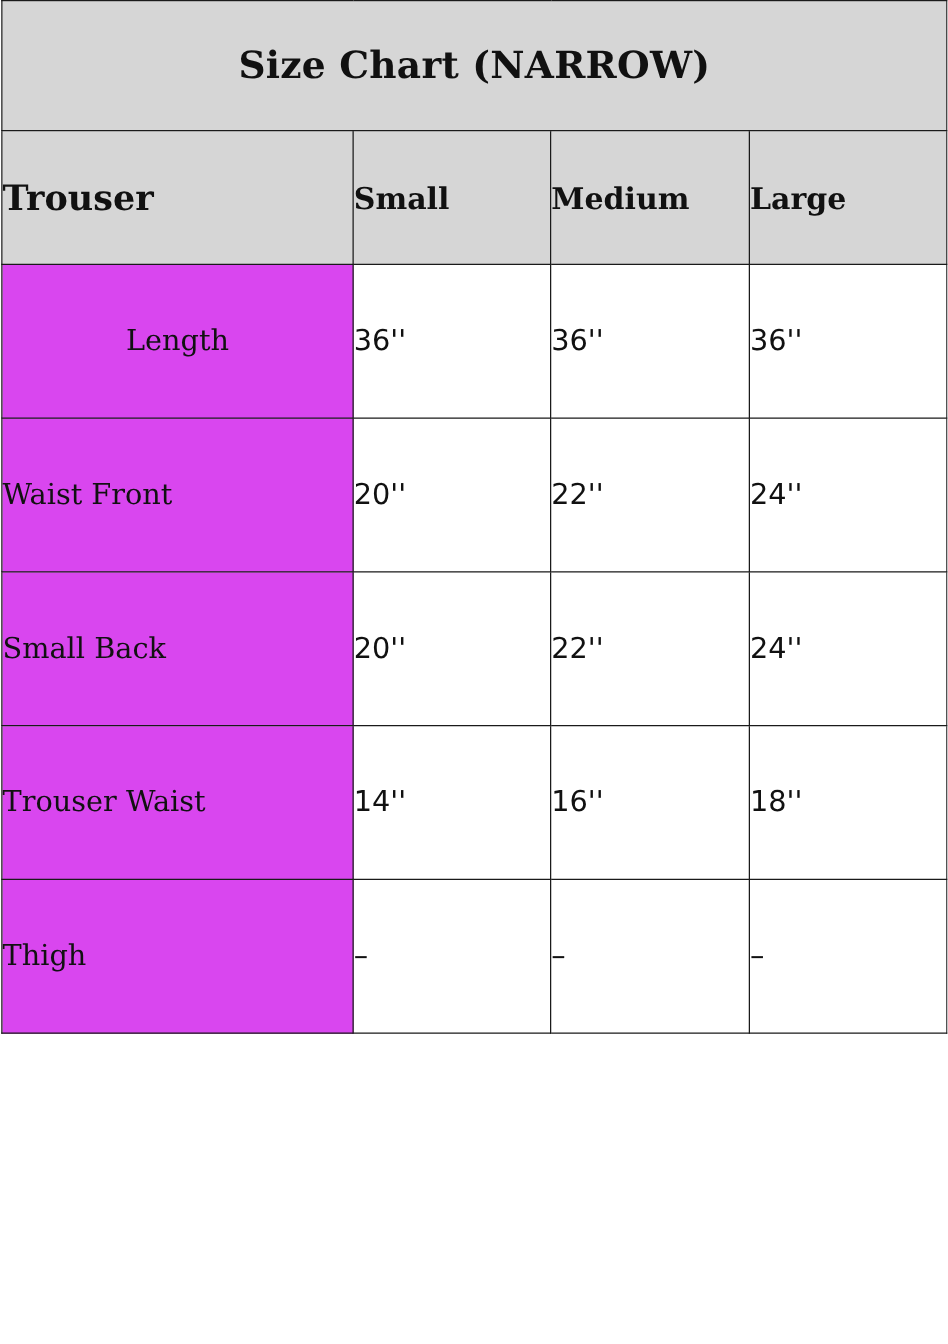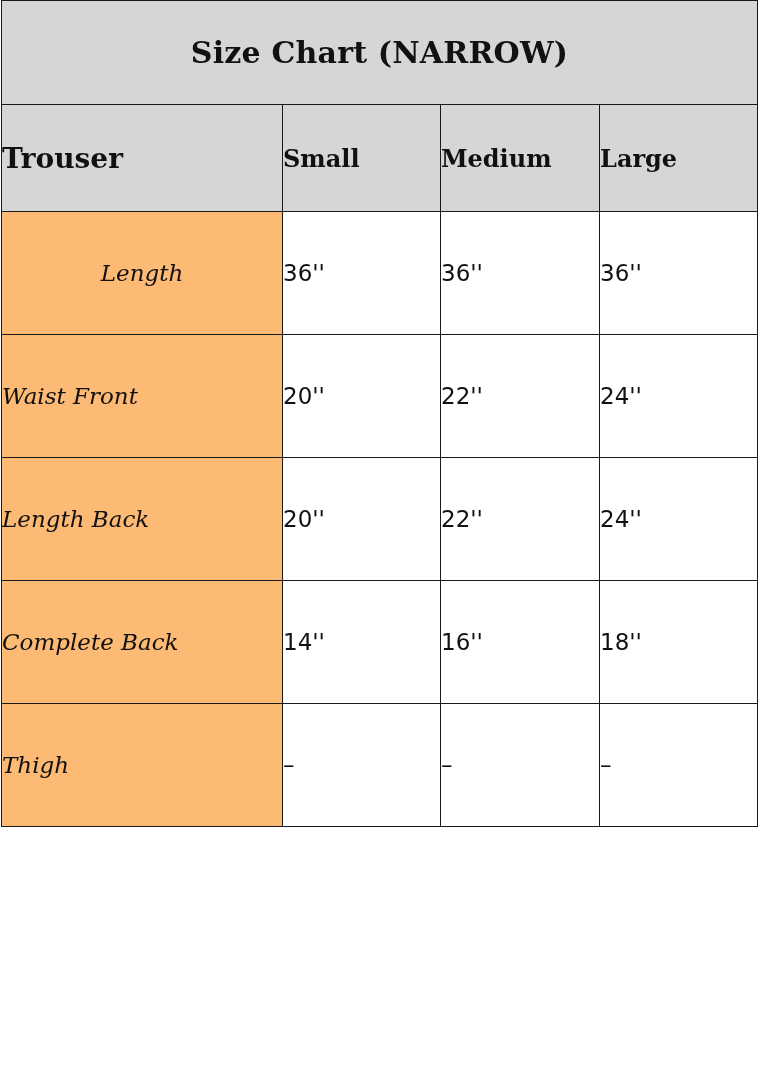--- a/index.html
+++ b/index.html
@@ -49,28 +49,27 @@
     font-weight: bold;
     color: #111111;
   }
   .head-cell.rowlabel {
     font-size: 28px;
   }
   .head-cell.sizecol {
     font-size: 24px;
   }
   .row-label {
-    background: #fdba74;
+    background: #d946ef;
     text-align: left;
     padding-left: 16px;
     font-family: "DejaVu Serif", serif;
     font-size: 23px;
     height: 122px;
     color: #111111;
-    font-style: italic;
   }
   .row-label.centered {
     text-align: center;
     padding-left: 0;
   }
   .val-cell {
     background: #ffffff;
     font-family: "DejaVu Sans", sans-serif;
     font-size: 23px;
     color: #111111;
@@ -114,28 +113,28 @@
       </tr>
 
       <tr>
         <td class="row-label">Waist Front</td>
         <td class="val-cell">20''</td>
         <td class="val-cell">22''</td>
         <td class="val-cell">24''</td>
       </tr>
 
       <tr>
-        <td class="row-label">Length Back</td>
+        <td class="row-label">Small Back</td>
         <td class="val-cell">20''</td>
         <td class="val-cell">22''</td>
         <td class="val-cell">24''</td>
       </tr>
 
       <tr>
-        <td class="row-label">Complete Back</td>
+        <td class="row-label">Trouser Waist</td>
         <td class="val-cell">14''</td>
         <td class="val-cell">16''</td>
         <td class="val-cell">18''</td>
       </tr>
 
 
       <tr>
         <td class="row-label">Thigh</td>
         <td class="val-cell dash">–</td>
         <td class="val-cell dash">–</td>

